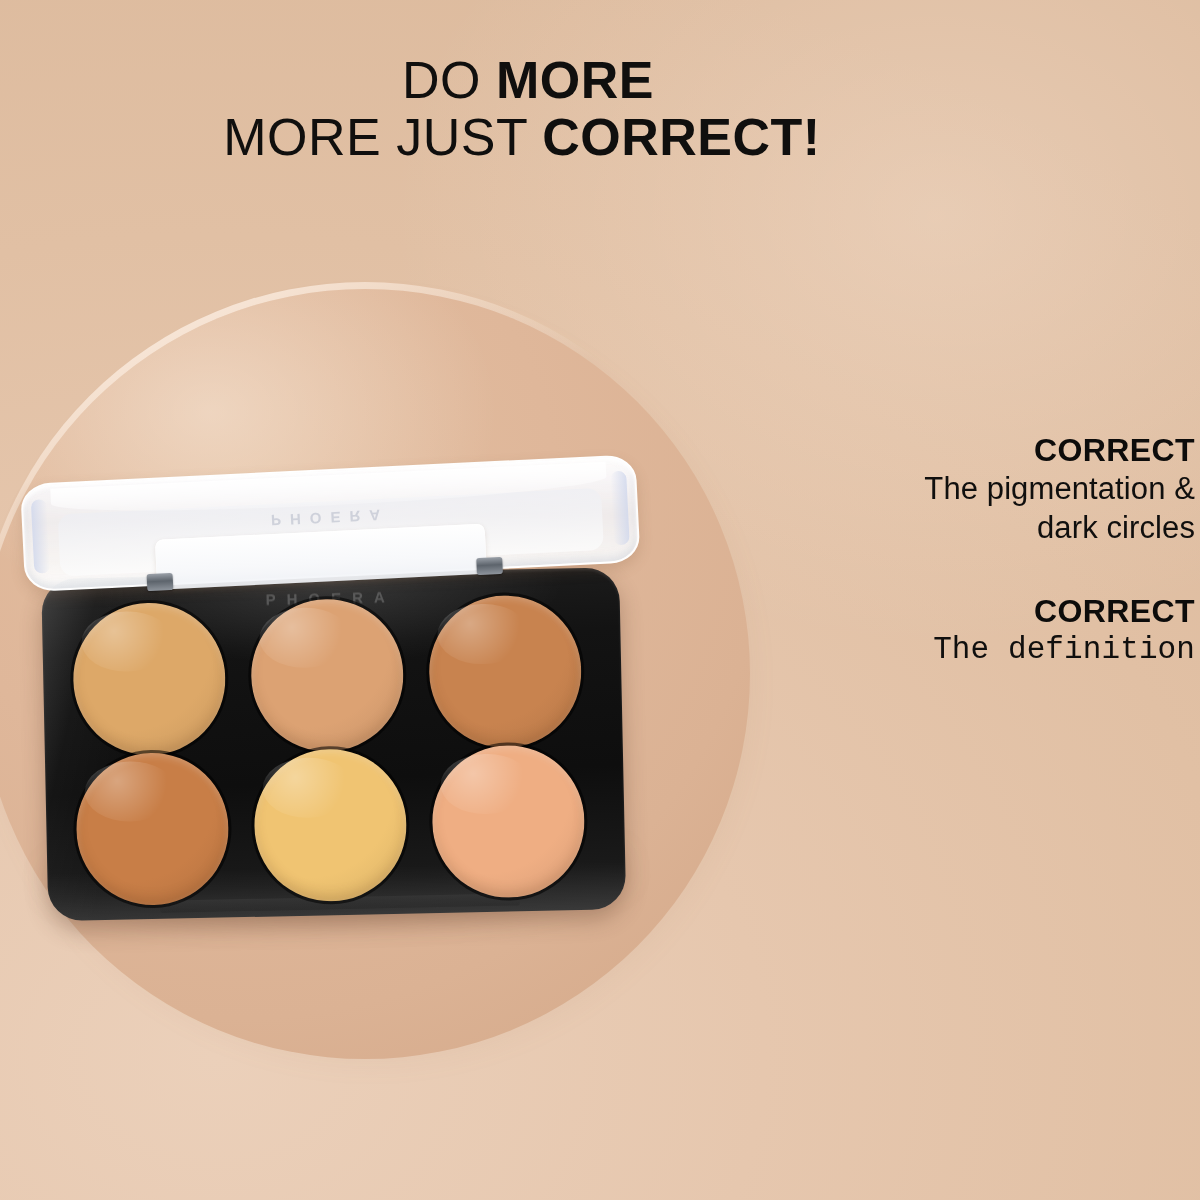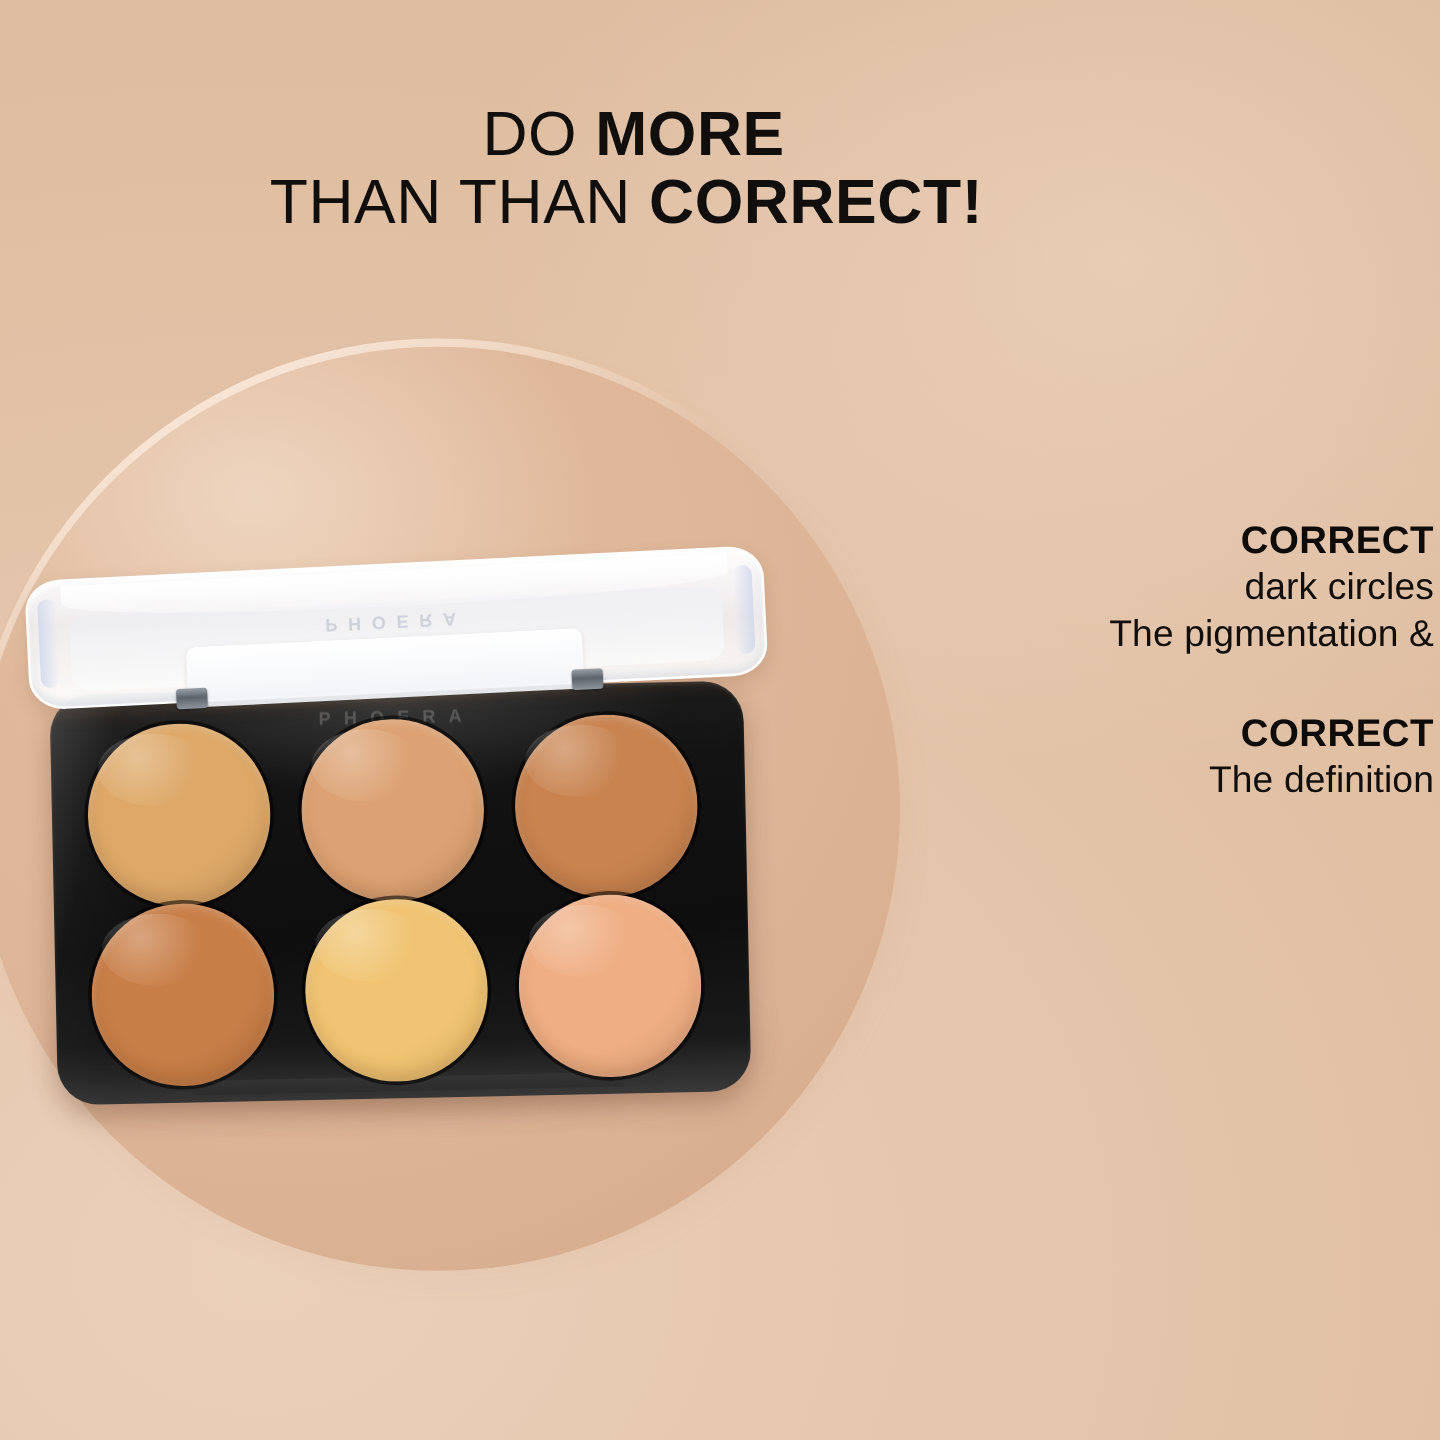--- a/index.html
+++ b/index.html
@@ -39,21 +39,21 @@
       radial-gradient(88% 88% at 34% 26%, #E3BE9F 0%, #DFB79A 46%, #DBB294 78%, #D6AB8C 100%);
   }
   .disc-inner-hl{
     position:absolute;left:5px;top:7px;width:770px;height:770px;border-radius:50%;
     background:radial-gradient(60% 45% at 30% 16%, rgba(255,247,238,.42) 0%, rgba(255,247,238,0) 62%);
   }
 
   
   .headline{
     position:absolute;left:0;top:52px;width:1044px;text-align:center;
-    color:#100F0E;letter-spacing:.5px;line-height:1.10;margin-top:32px;
+    color:#100F0E;letter-spacing:.5px;line-height:1.10;
     -webkit-font-smoothing:antialiased;
   }
   .hl-line{font-size:52px;font-weight:400;display:block;white-space:nowrap;}
   .hl-line.l1{padding-left:12px;}
   .hl-line b{font-weight:700;}
 
   
   .benefits{position:absolute;left:690px;top:432px;width:505px;}
   .benefit{margin-bottom:46px;text-align:right;}
   .benefit:last-child{margin-bottom:0;}
@@ -66,21 +66,21 @@
     letter-spacing:.1px;line-height:1.26;white-space:nowrap;
   }
   .b1 .b-title{margin-left:6px;}
   .b1 .b-line{margin-left:50px;}
   .b1 .b-line.s2{margin-left:78px;}
   .b2{margin-top:6px;}
   .b2 .b-title{margin-left:74px;}
   .b2 .b-line{margin-left:90px;}
   .b3{margin-top:18px;}
   .b3 .b-title{margin-left:44px;}
-  .b3 .b-line{margin-left:62px;}
+  .b3 .b-line{margin-left:62px;font-family:Liberation Mono, monospace;}
 
   
   .palette{
     position:absolute;left:18px;top:455px;width:650px;height:510px;
     transform:rotate(-1.2deg);transform-origin:50% 50%;
   }
 
   
   .case-shadow{
     position:absolute;left:30px;top:380px;width:570px;height:80px;border-radius:50%;
@@ -188,29 +188,29 @@
 
   <div class="disc-wrap">
     <div class="disc-shadow"></div>
     <div class="disc-rim"></div>
     <div class="disc"></div>
     <div class="disc-inner-hl"></div>
   </div>
 
   <div class="headline">
     <span class="hl-line l1"><span>DO </span><b>MORE</b></span>
-    <span class="hl-line l2"><span>THAN THAN </span><b>CORRECT!</b></span>
+    <span class="hl-line l2"><span>MORE JUST </span><b>CORRECT!</b></span>
   </div>
 
   <div class="benefits">
 
     <div class="benefit b1">
       <span class="b-title">CORRECT</span>
+      <span class="b-line s1">The pigmentation  &amp;</span>
       <span class="b-line s2">dark circles</span>
-      <span class="b-line s1">The pigmentation  &amp;</span>
     </div>
 
 
     <div class="benefit b3">
       <span class="b-title">CORRECT</span>
       <span class="b-line s1">The definition</span>
     </div>
 
   </div>
 

